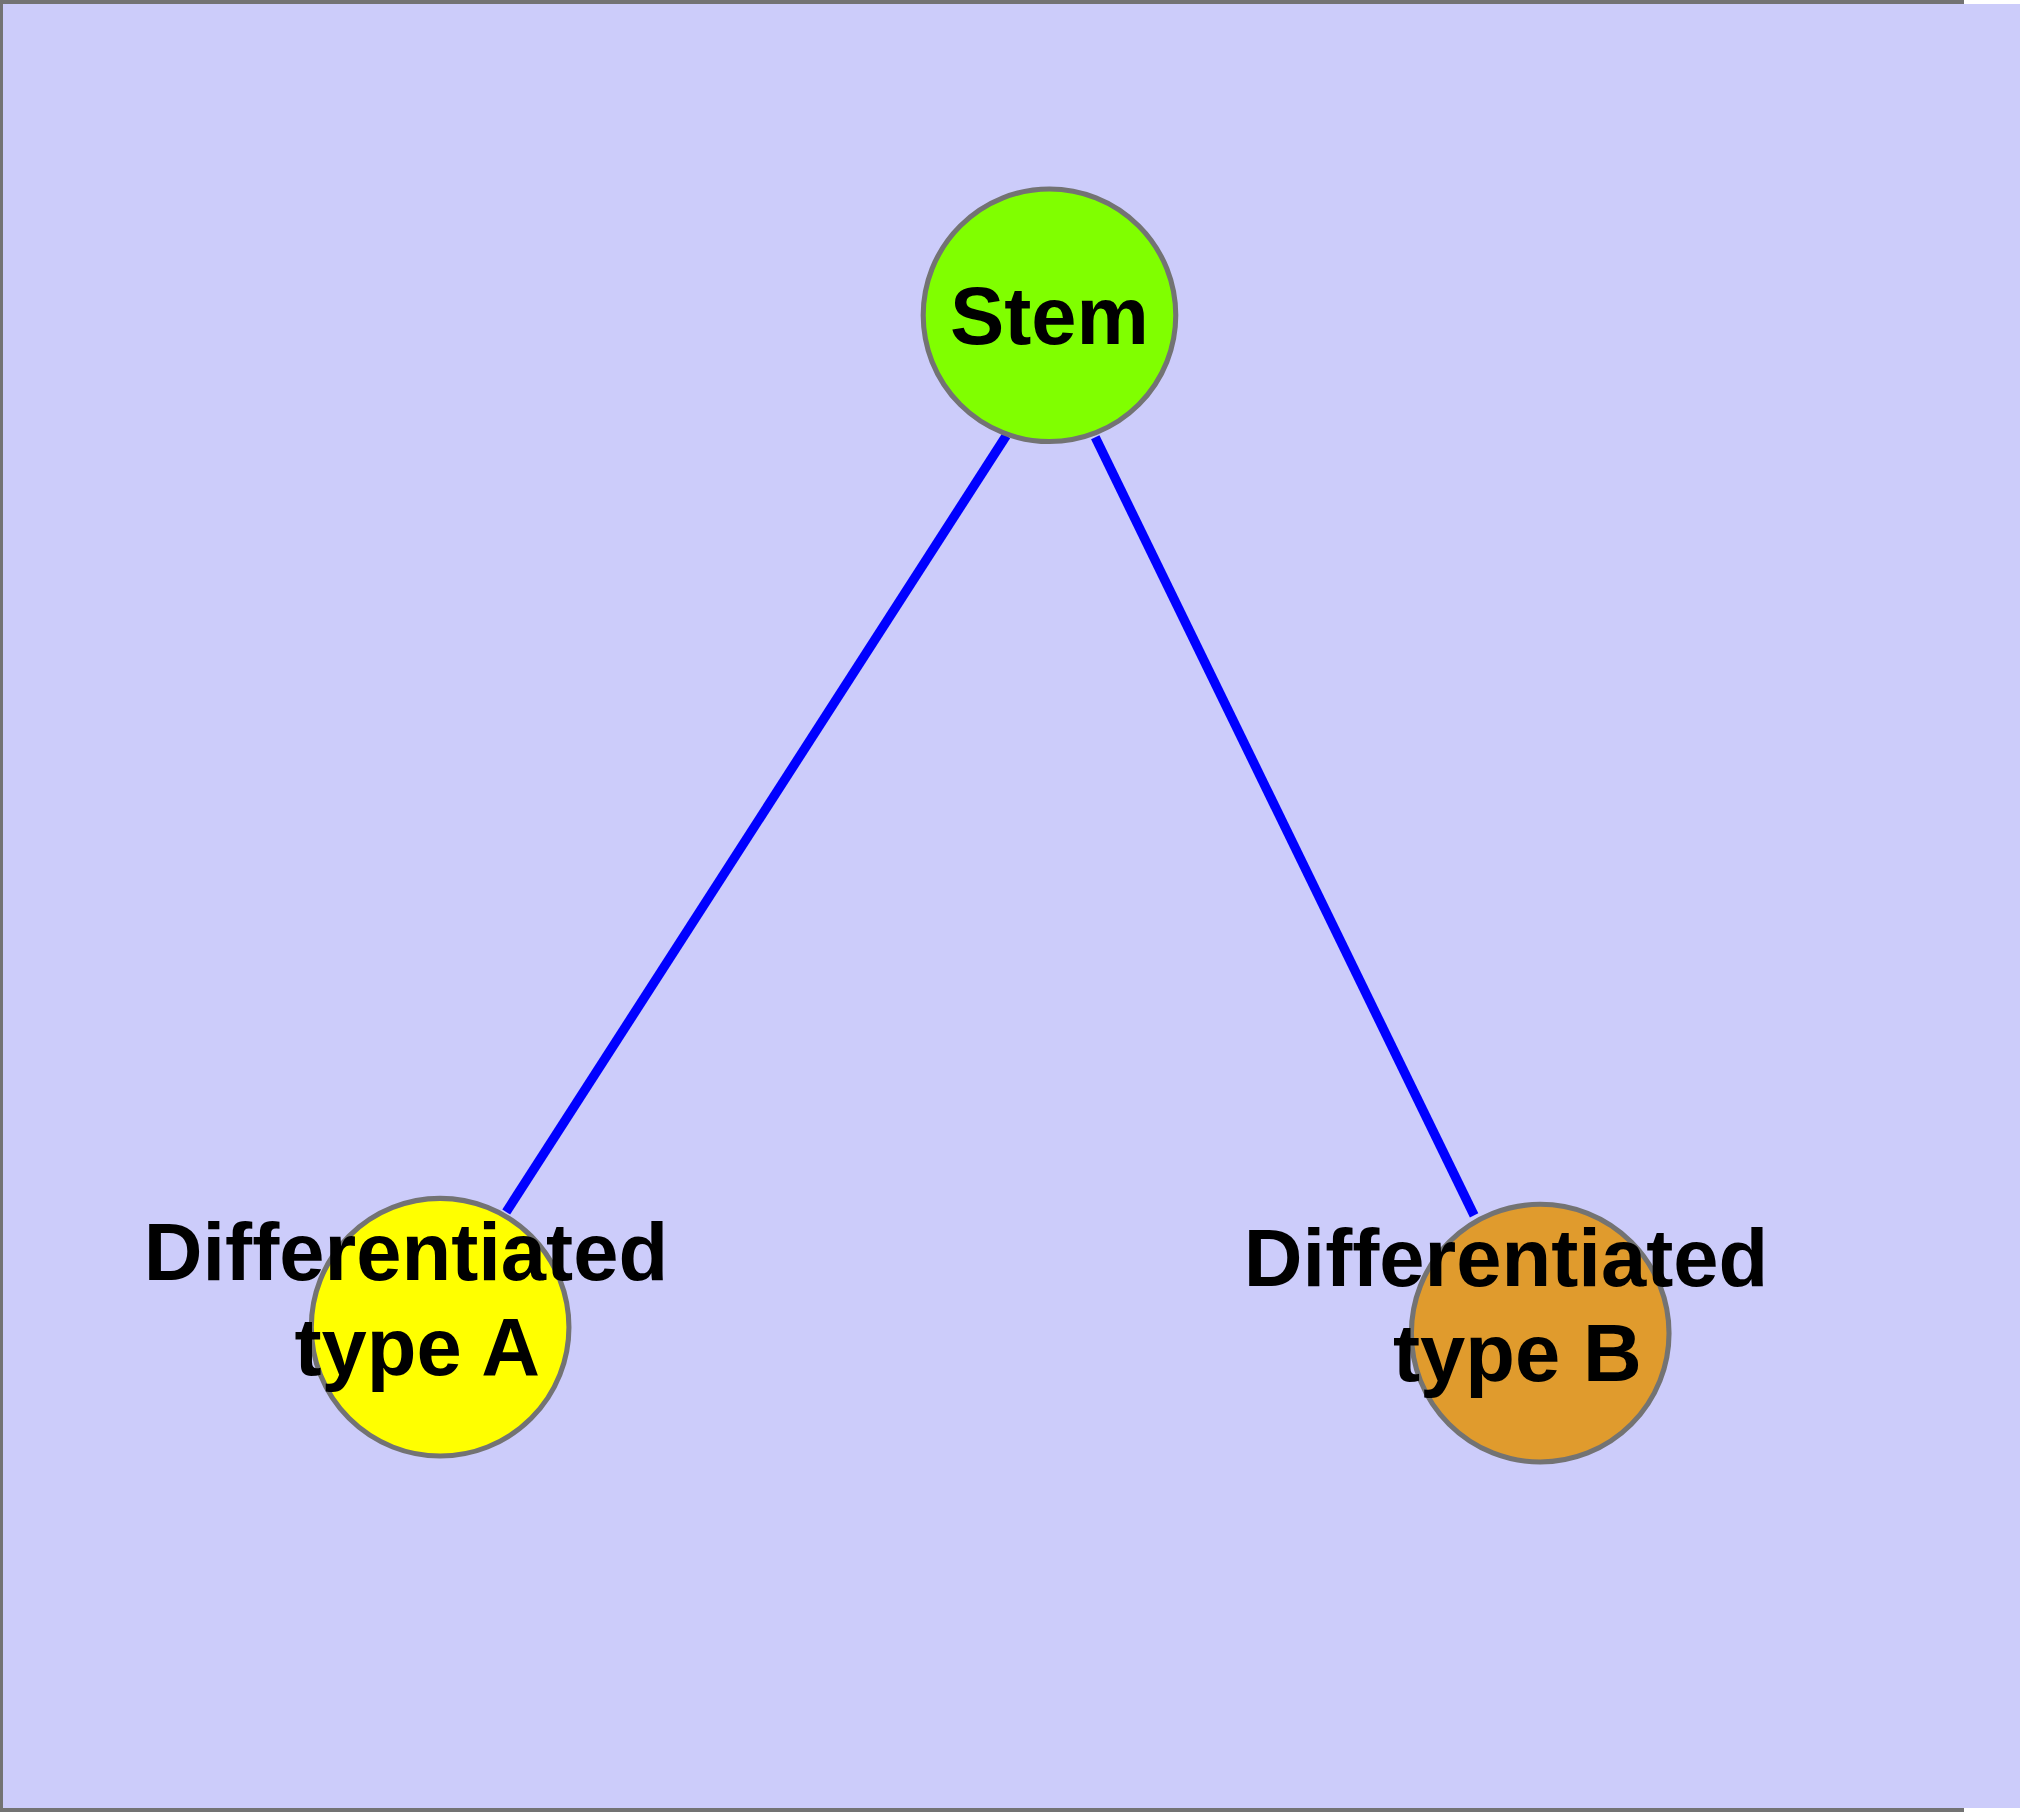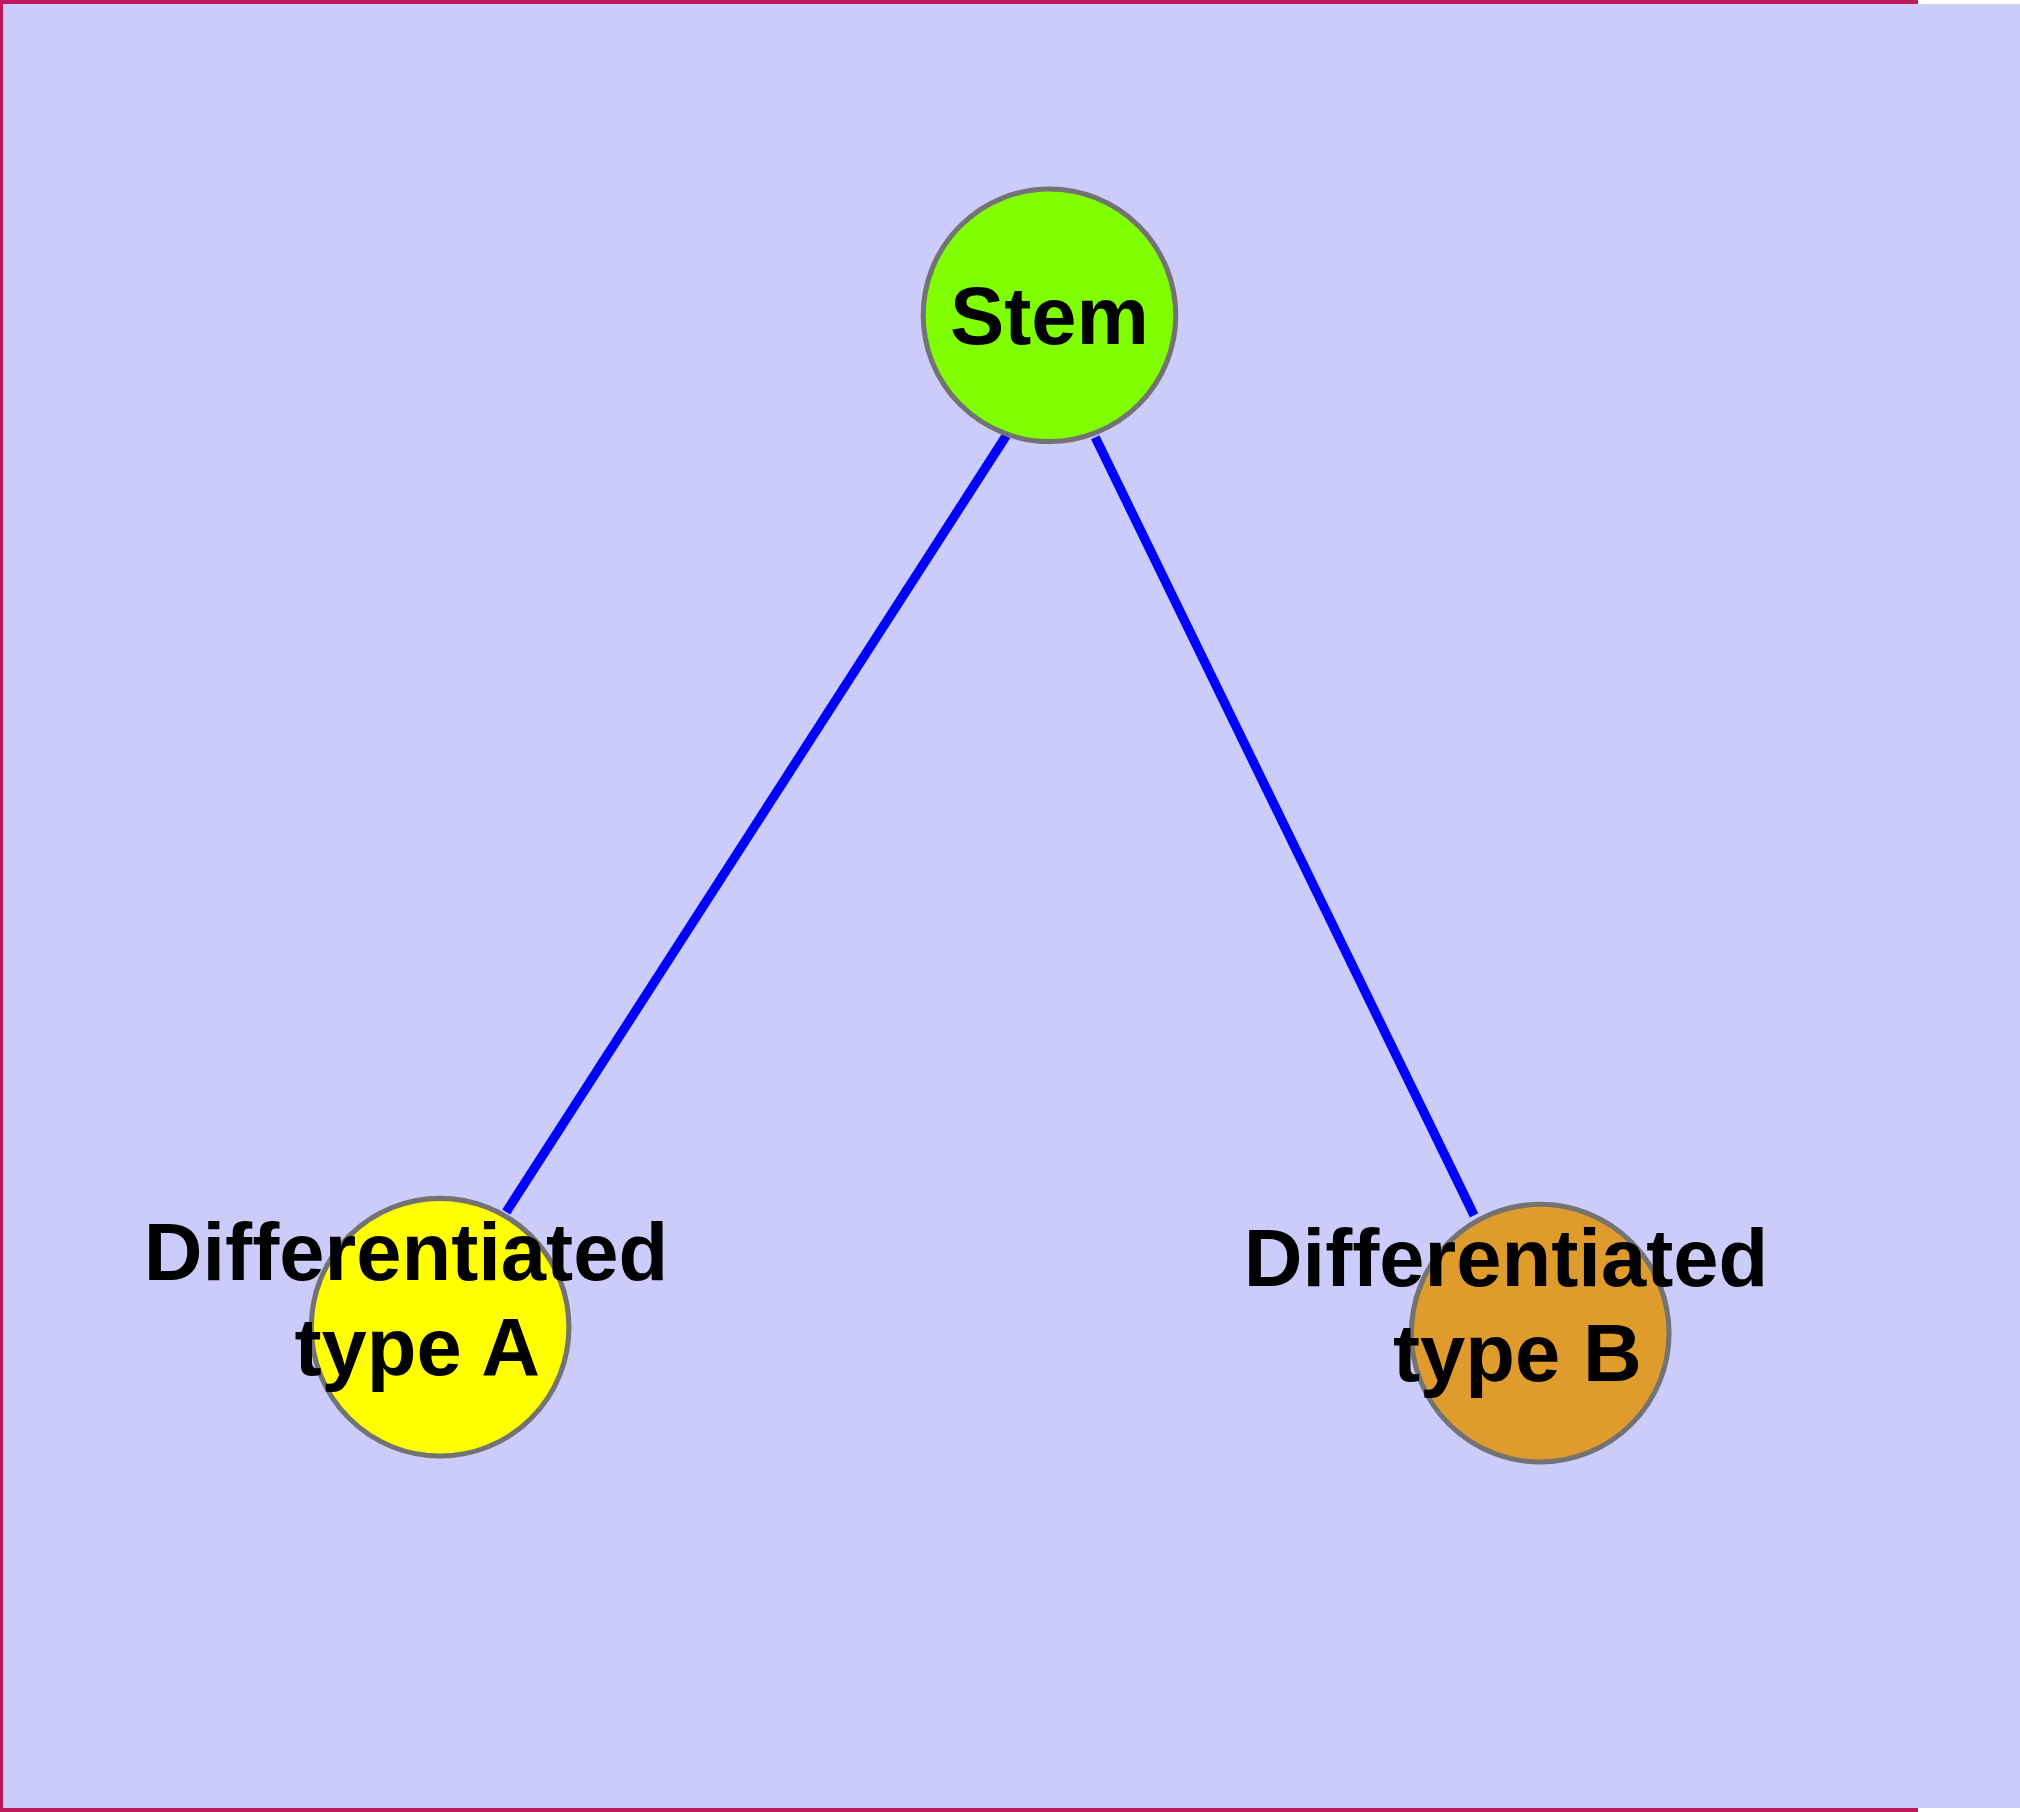--- a/index.html
+++ b/index.html
@@ -11,21 +11,22 @@
   body {
     width: 2021px;
     height: 1812px;
     overflow: hidden;
     font-family: "Liberation Sans", sans-serif;
   }
   #canvas {
     position: relative;
     width: 1918px;
     height: 1812px;
-    background: #be185d;
+    background: #737373;
+    padding-left: 46px;
   }
   #plot-area {
     position: absolute;
     left: 3.4px;
     top: 4.2px;
     width: 2017px;
     height: 1804px;
     background: #ccccfa;
   }
   #graph-svg {

